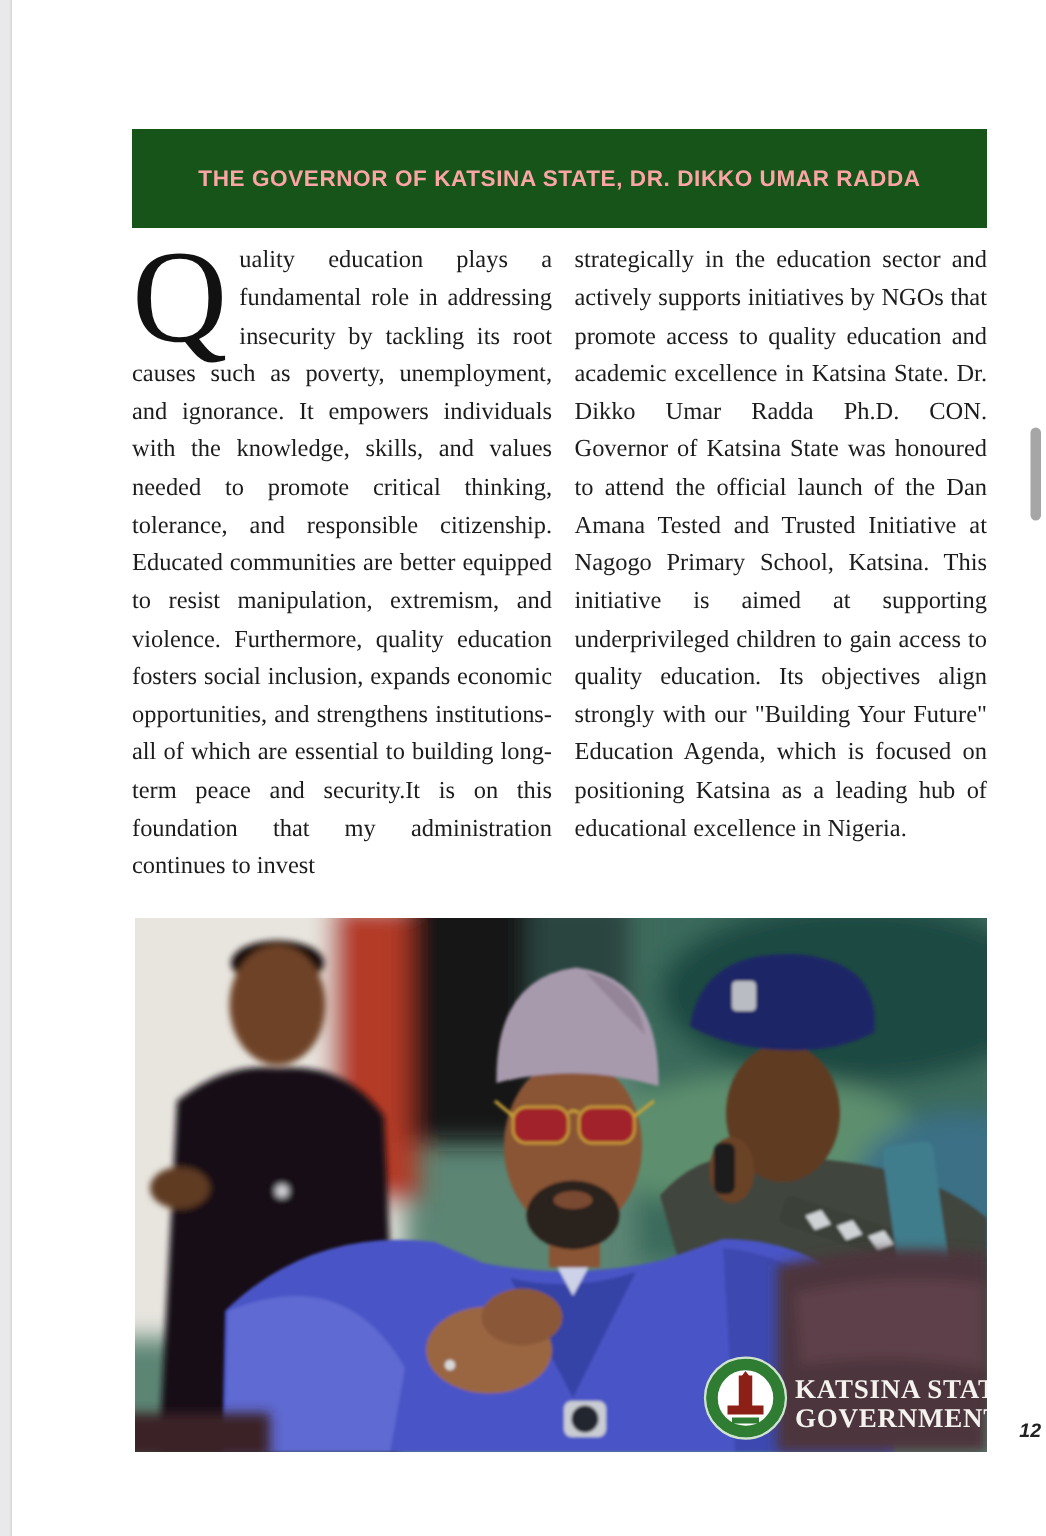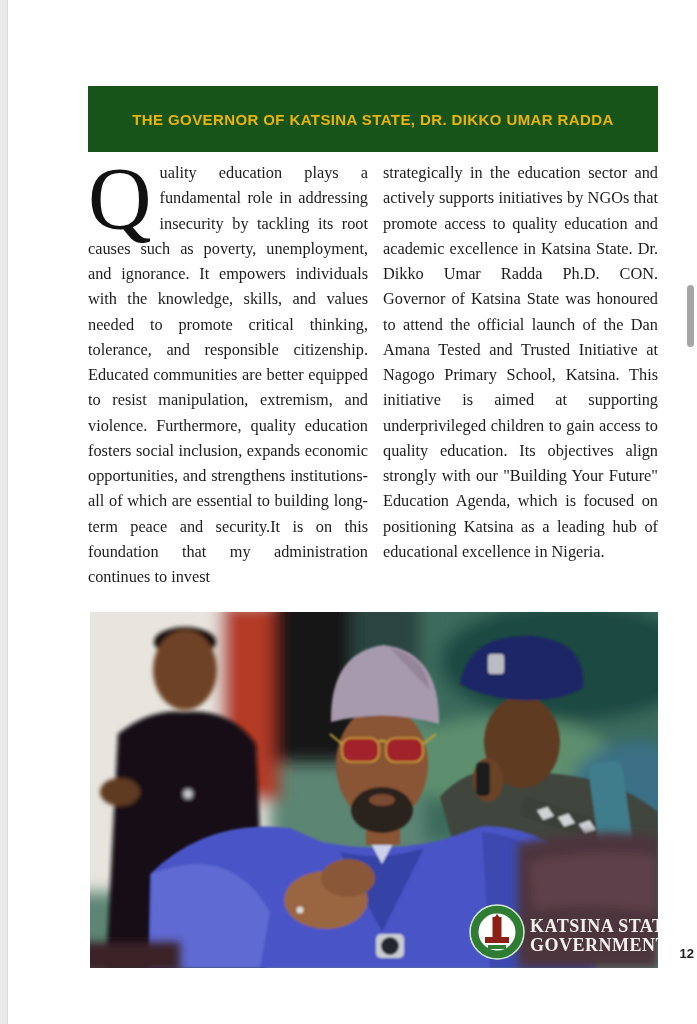--- a/index.html
+++ b/index.html
@@ -19,21 +19,21 @@
   }
   .scrollbar-thumb {
     position:absolute; right:3px; top:285px; width:7px; height:62px;
     background:#a6a6a6; border-radius:4px;
   }
   .banner {
     position:absolute; left:88px; top:86px; width:570px; height:66px;
     display:flex; align-items:center; justify-content:center;
   }
   .banner-title {
-    color:#eab308;
+    color:#fca5a5;
     font-family:"Liberation Sans", sans-serif;
     font-weight:700; font-size:15px; letter-spacing:0.4px;
     text-align:center;
   }
   .article {
     position:absolute; left:88px; top:160px; width:570px;
     display:flex; gap:15px;
   }
   .col { width:280px; }
   .col p {
@@ -53,21 +53,21 @@
   }
   .photo svg { display:block; width:568px; height:356px; }
   .logo-text1, .logo-text2 {
     font-family:"Liberation Serif", serif; font-weight:700;
     fill:#f4f2ee; letter-spacing:0.5px;
   }
   .page-number {
     position:absolute; left:668px; top:946px; width:26px;
     text-align:right;
     font-family:"Liberation Sans", sans-serif;
-    font-weight:700; font-size:13px; color:#222;
+    font-weight:700; font-size:13px; color:#222;font-style:italic;
   }
 </style>
 </head>
 <body>
 
 <div class="edge-strip"></div>
 
 <div class="banner" style="background:#175419;">
   <div class="banner-title">THE GOVERNOR OF KATSINA STATE, DR. DIKKO UMAR RADDA</div>
 </div>

